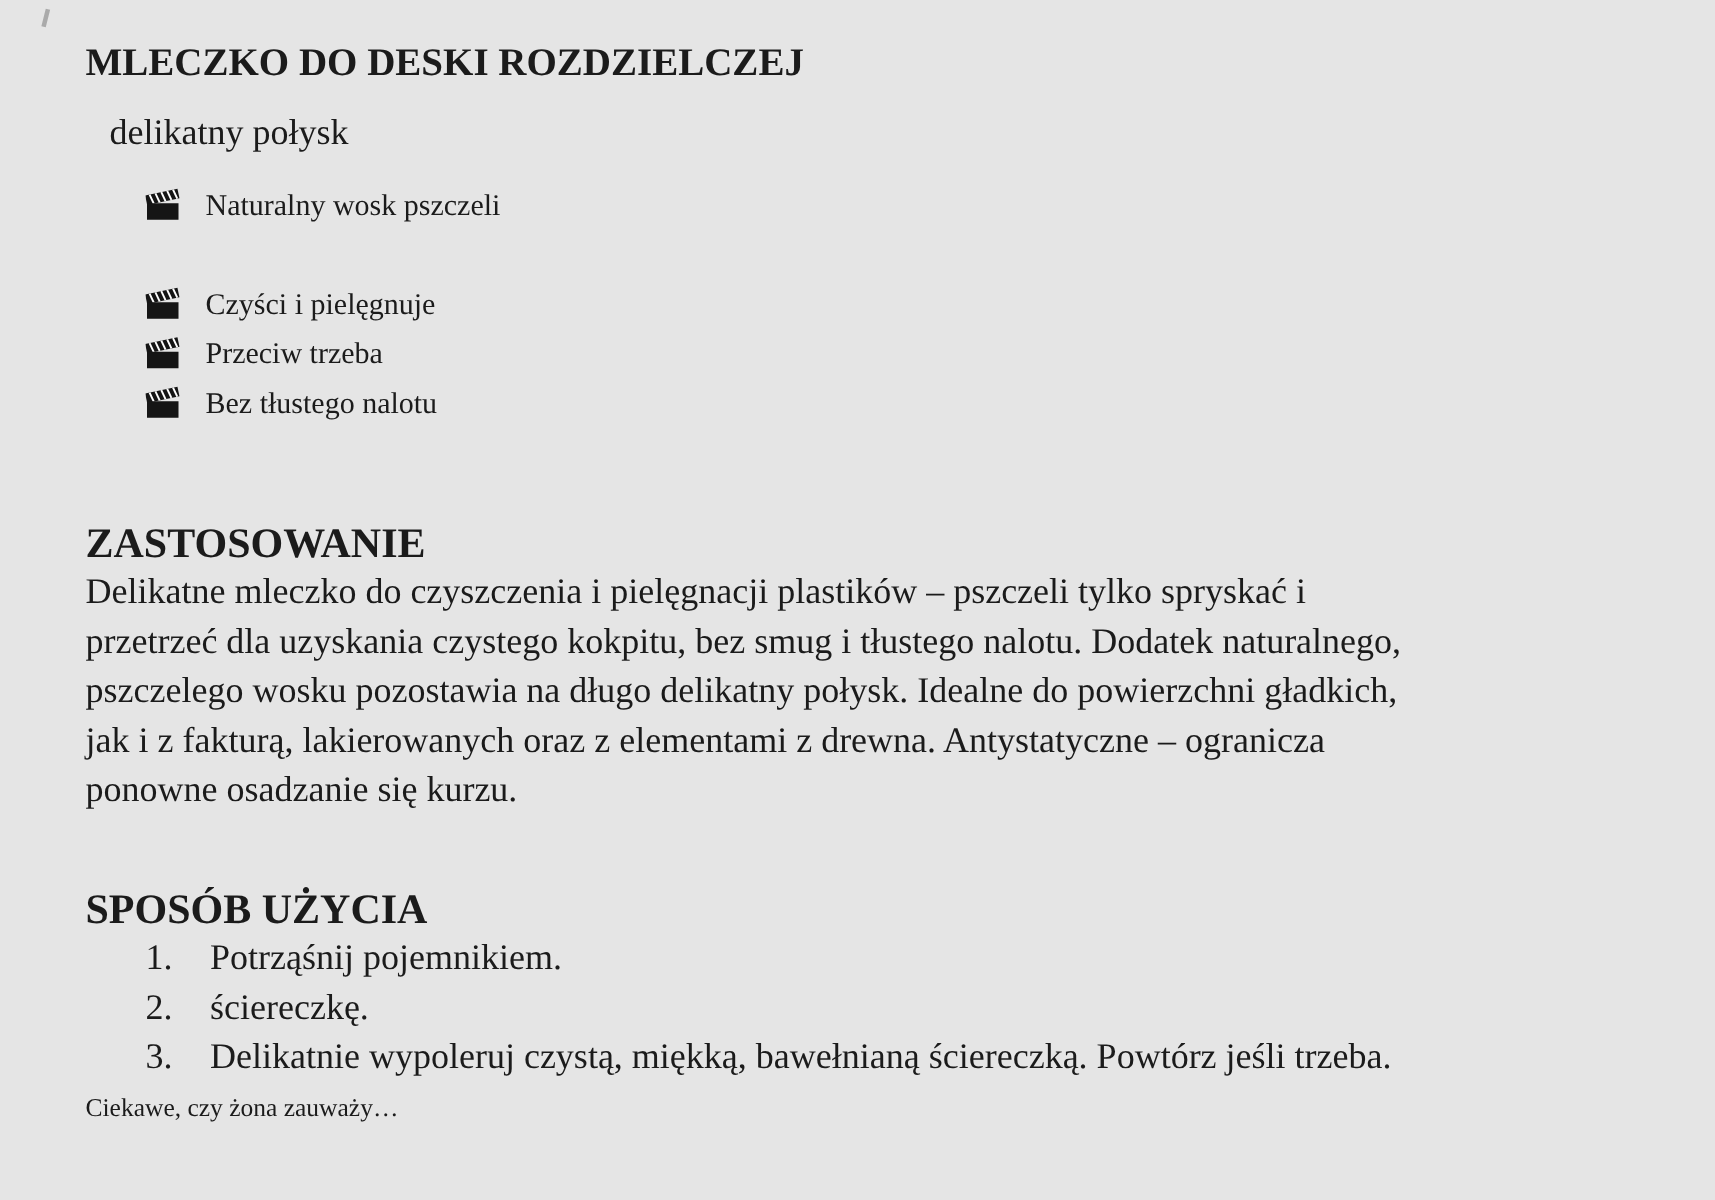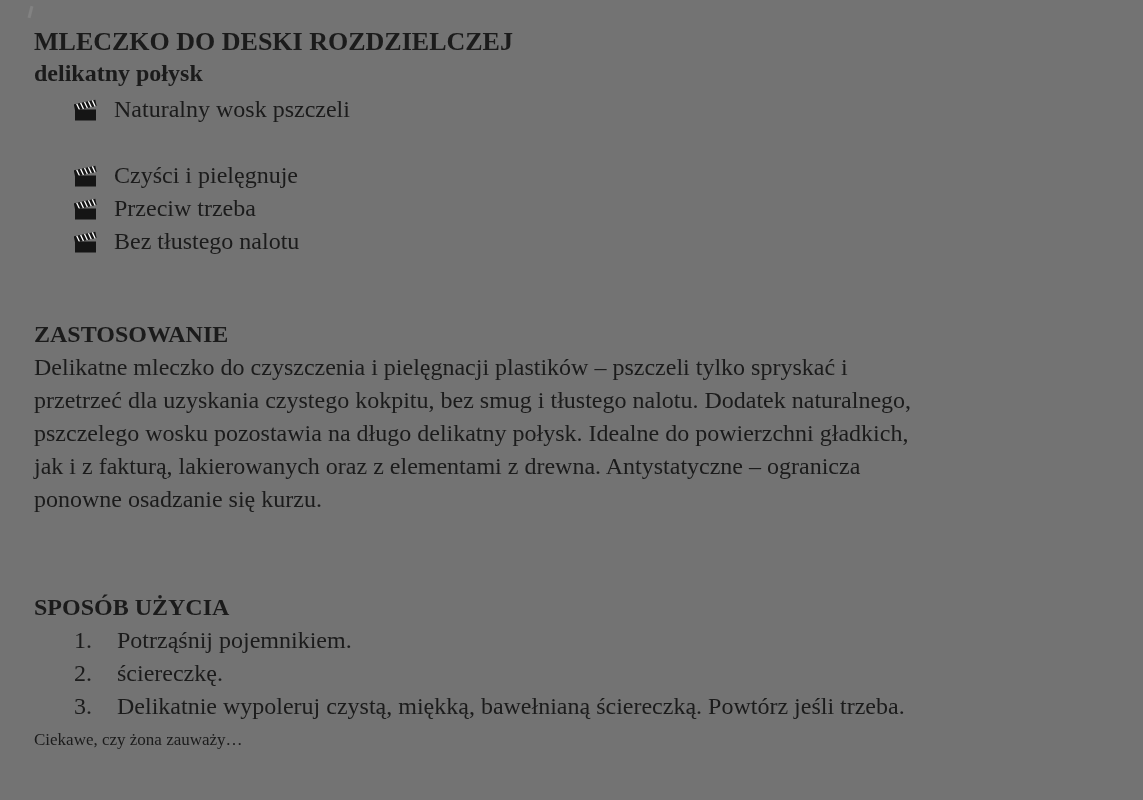--- a/index.html
+++ b/index.html
@@ -1,72 +1,72 @@
 <!DOCTYPE html>
 <html><head>
 <meta charset="utf-8">
 <style>
   html, body { margin: 0; padding: 0; background: #ffffff; }
   .page {
     position: relative;
     width: 1143px;
     height: 800px;
     box-sizing: border-box;
-    background: #737373;
+    background: #e5e5e5;
     color: #1b1b1b;
     font-family: "Liberation Serif", "DejaVu Serif", serif;
-    padding: 26px 50px 0 34px;
+    padding: 26px 50px 0 57px;
     overflow: hidden;
   }
   .scan-mark {
     position: absolute;
     left: 29px; top: 6px;
     width: 3px; height: 12px;
     background: #8a8a8a;
     transform: rotate(14deg);
     opacity: .65;
   }
   .title {
     font-size: 26px;
     line-height: 31px;
     font-weight: bold;
     margin: 0;
   }
   .subtitle {
     font-size: 24px;
     line-height: 32px;
-    font-weight: bold;
-    margin: 0;
+    font-weight: normal;
+    margin: 16px;
   }
   .features {
     list-style: none;
     margin: 4px 0 0 0;
     padding: 0;
-    font-size: 24px;
+    font-size: 20px;
   }
   .feature {
     position: relative;
     padding-left: 80px;
     line-height: 33px;
     white-space: nowrap;
   }
   .feature.gap-above { margin-top: 33px; }
   .bullet {
     position: absolute;
     left: 40px; top: 4px;
     width: 24px; height: 22px;
     display: inline-block;
   }
   .section-heading {
-    font-size: 24px;
+    font-size: 28px;
     line-height: 33px;
     font-weight: bold;
     margin: 60px 0 0 0;
   }
-  .section-heading.second { margin-top: 75px; }
+  .section-heading.second { margin-top: 46px; }
   .para {
     font-size: 24px;
     line-height: 33px;
   }
   .para-line, .step-line { white-space: nowrap; }
   .steps {
     list-style: none;
     margin: 0;
     padding: 0;
     font-size: 24px;

